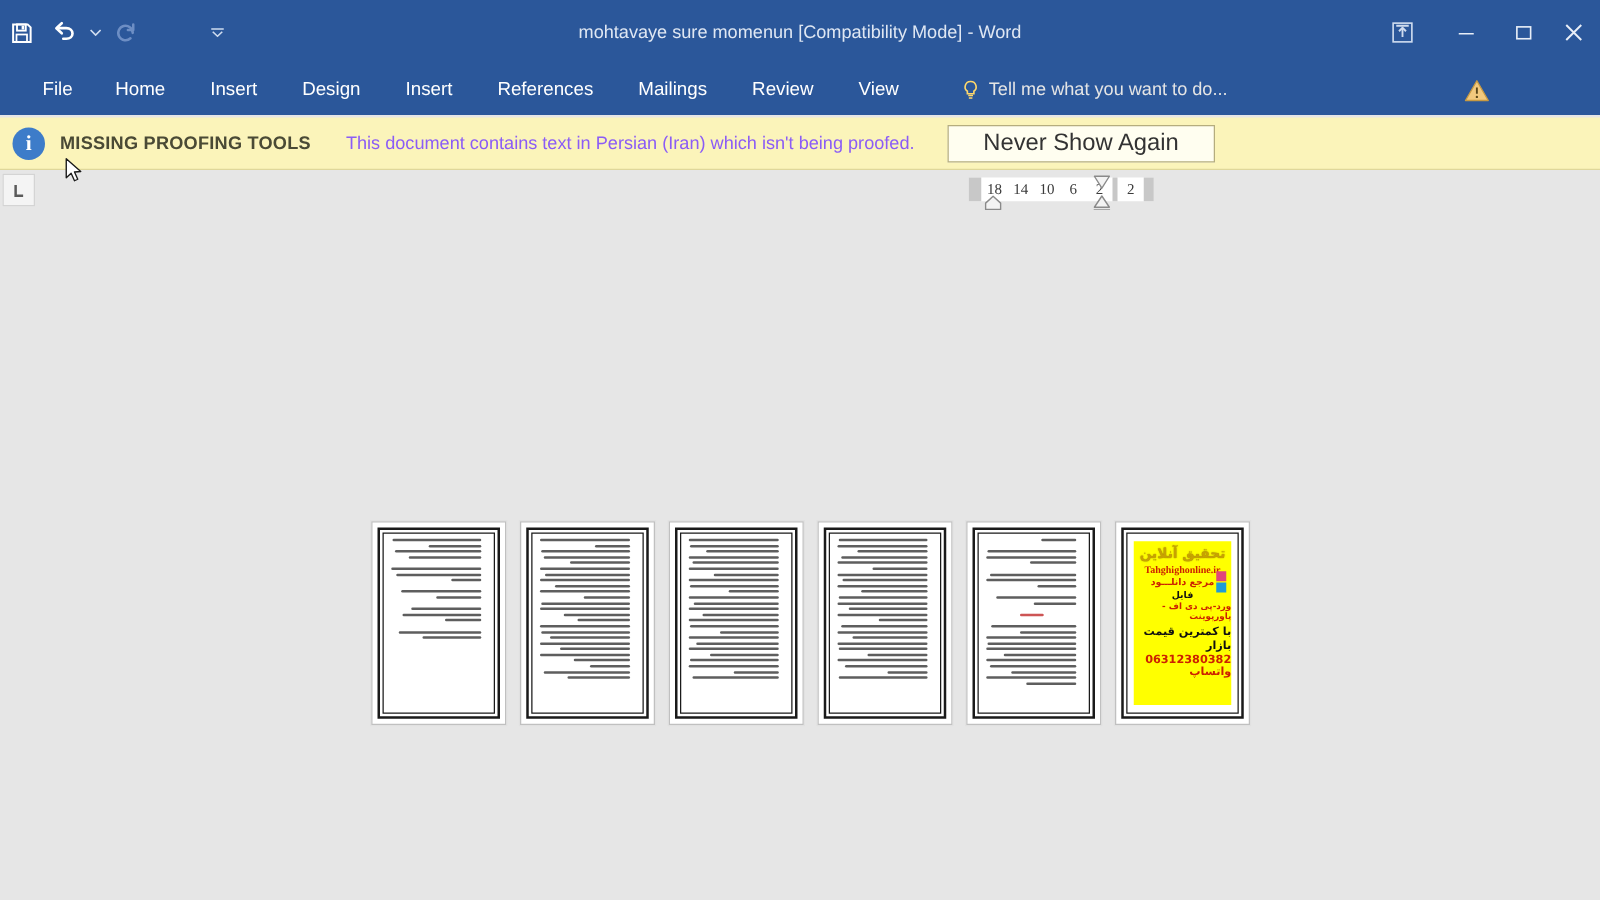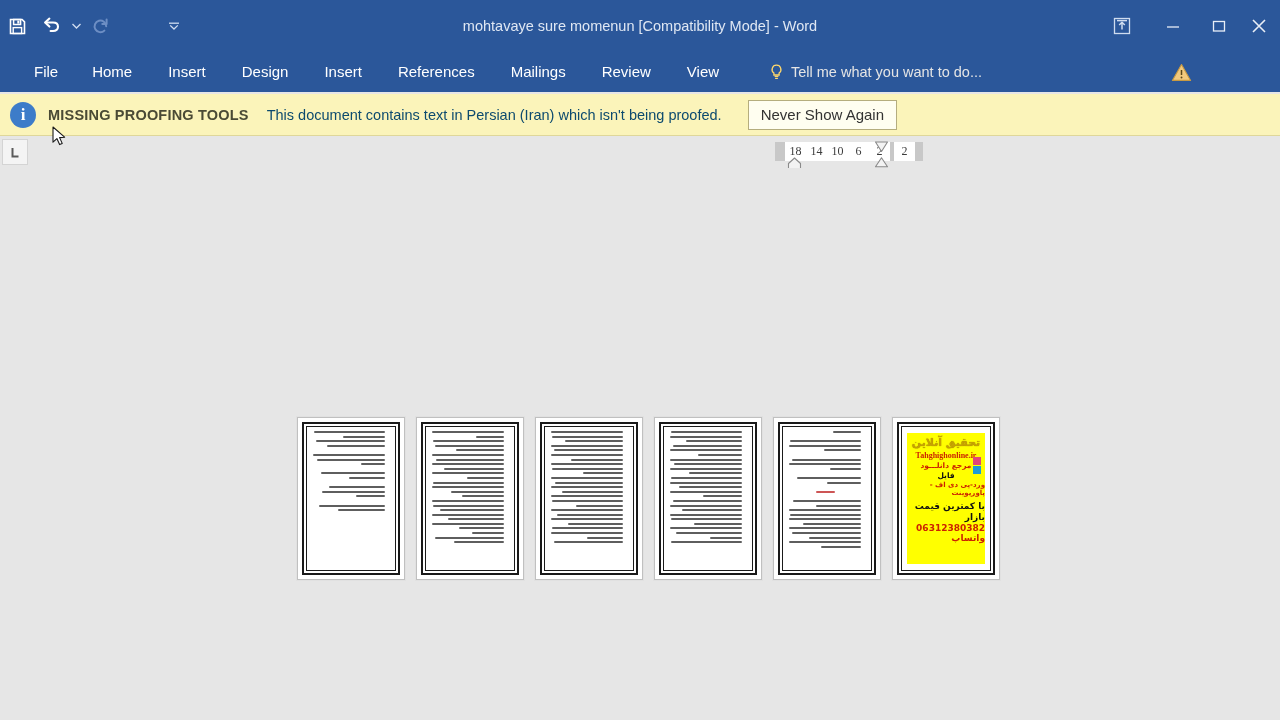--- a/index.html
+++ b/index.html
@@ -94,27 +94,27 @@
     width: 26px; height: 26px; border-radius: 50%;
     background: #3d7cc9;
     color: #ffffff; font-size: 17px; font-weight: bold;
     font-family: "Liberation Serif", serif;
     display: flex; align-items: center; justify-content: center;
   }
   .msg-strong {
     margin-left: 12px; color: #4a4a35;
     font-size: 14.5px; font-weight: bold; letter-spacing: 0.2px;
   }
-  .msg-text { margin-left: 18px; color: #0c4a6e; font-size: 14.5px; }
+  .msg-text { margin-left: 28px; color: #8b5cf6; font-size: 14.5px; }
   .never-btn {
     margin-left: 26px;
-    height: 30px; padding: 0 12px;
+    height: 30px; padding: 0 28px;
     background: #fffef0;
     border: 1px solid #b5ad7e;
-    color: #333333; font-size: 15px;
+    color: #333333; font-size: 19px;
     display: flex; align-items: center; justify-content: center;
     box-sizing: border-box;
   }
 
   
   .hruler-strip {
     position: absolute; top: 136px; left: 0;
     width: 1280px; height: 32px;
     background: #e6e6e6;
   }

